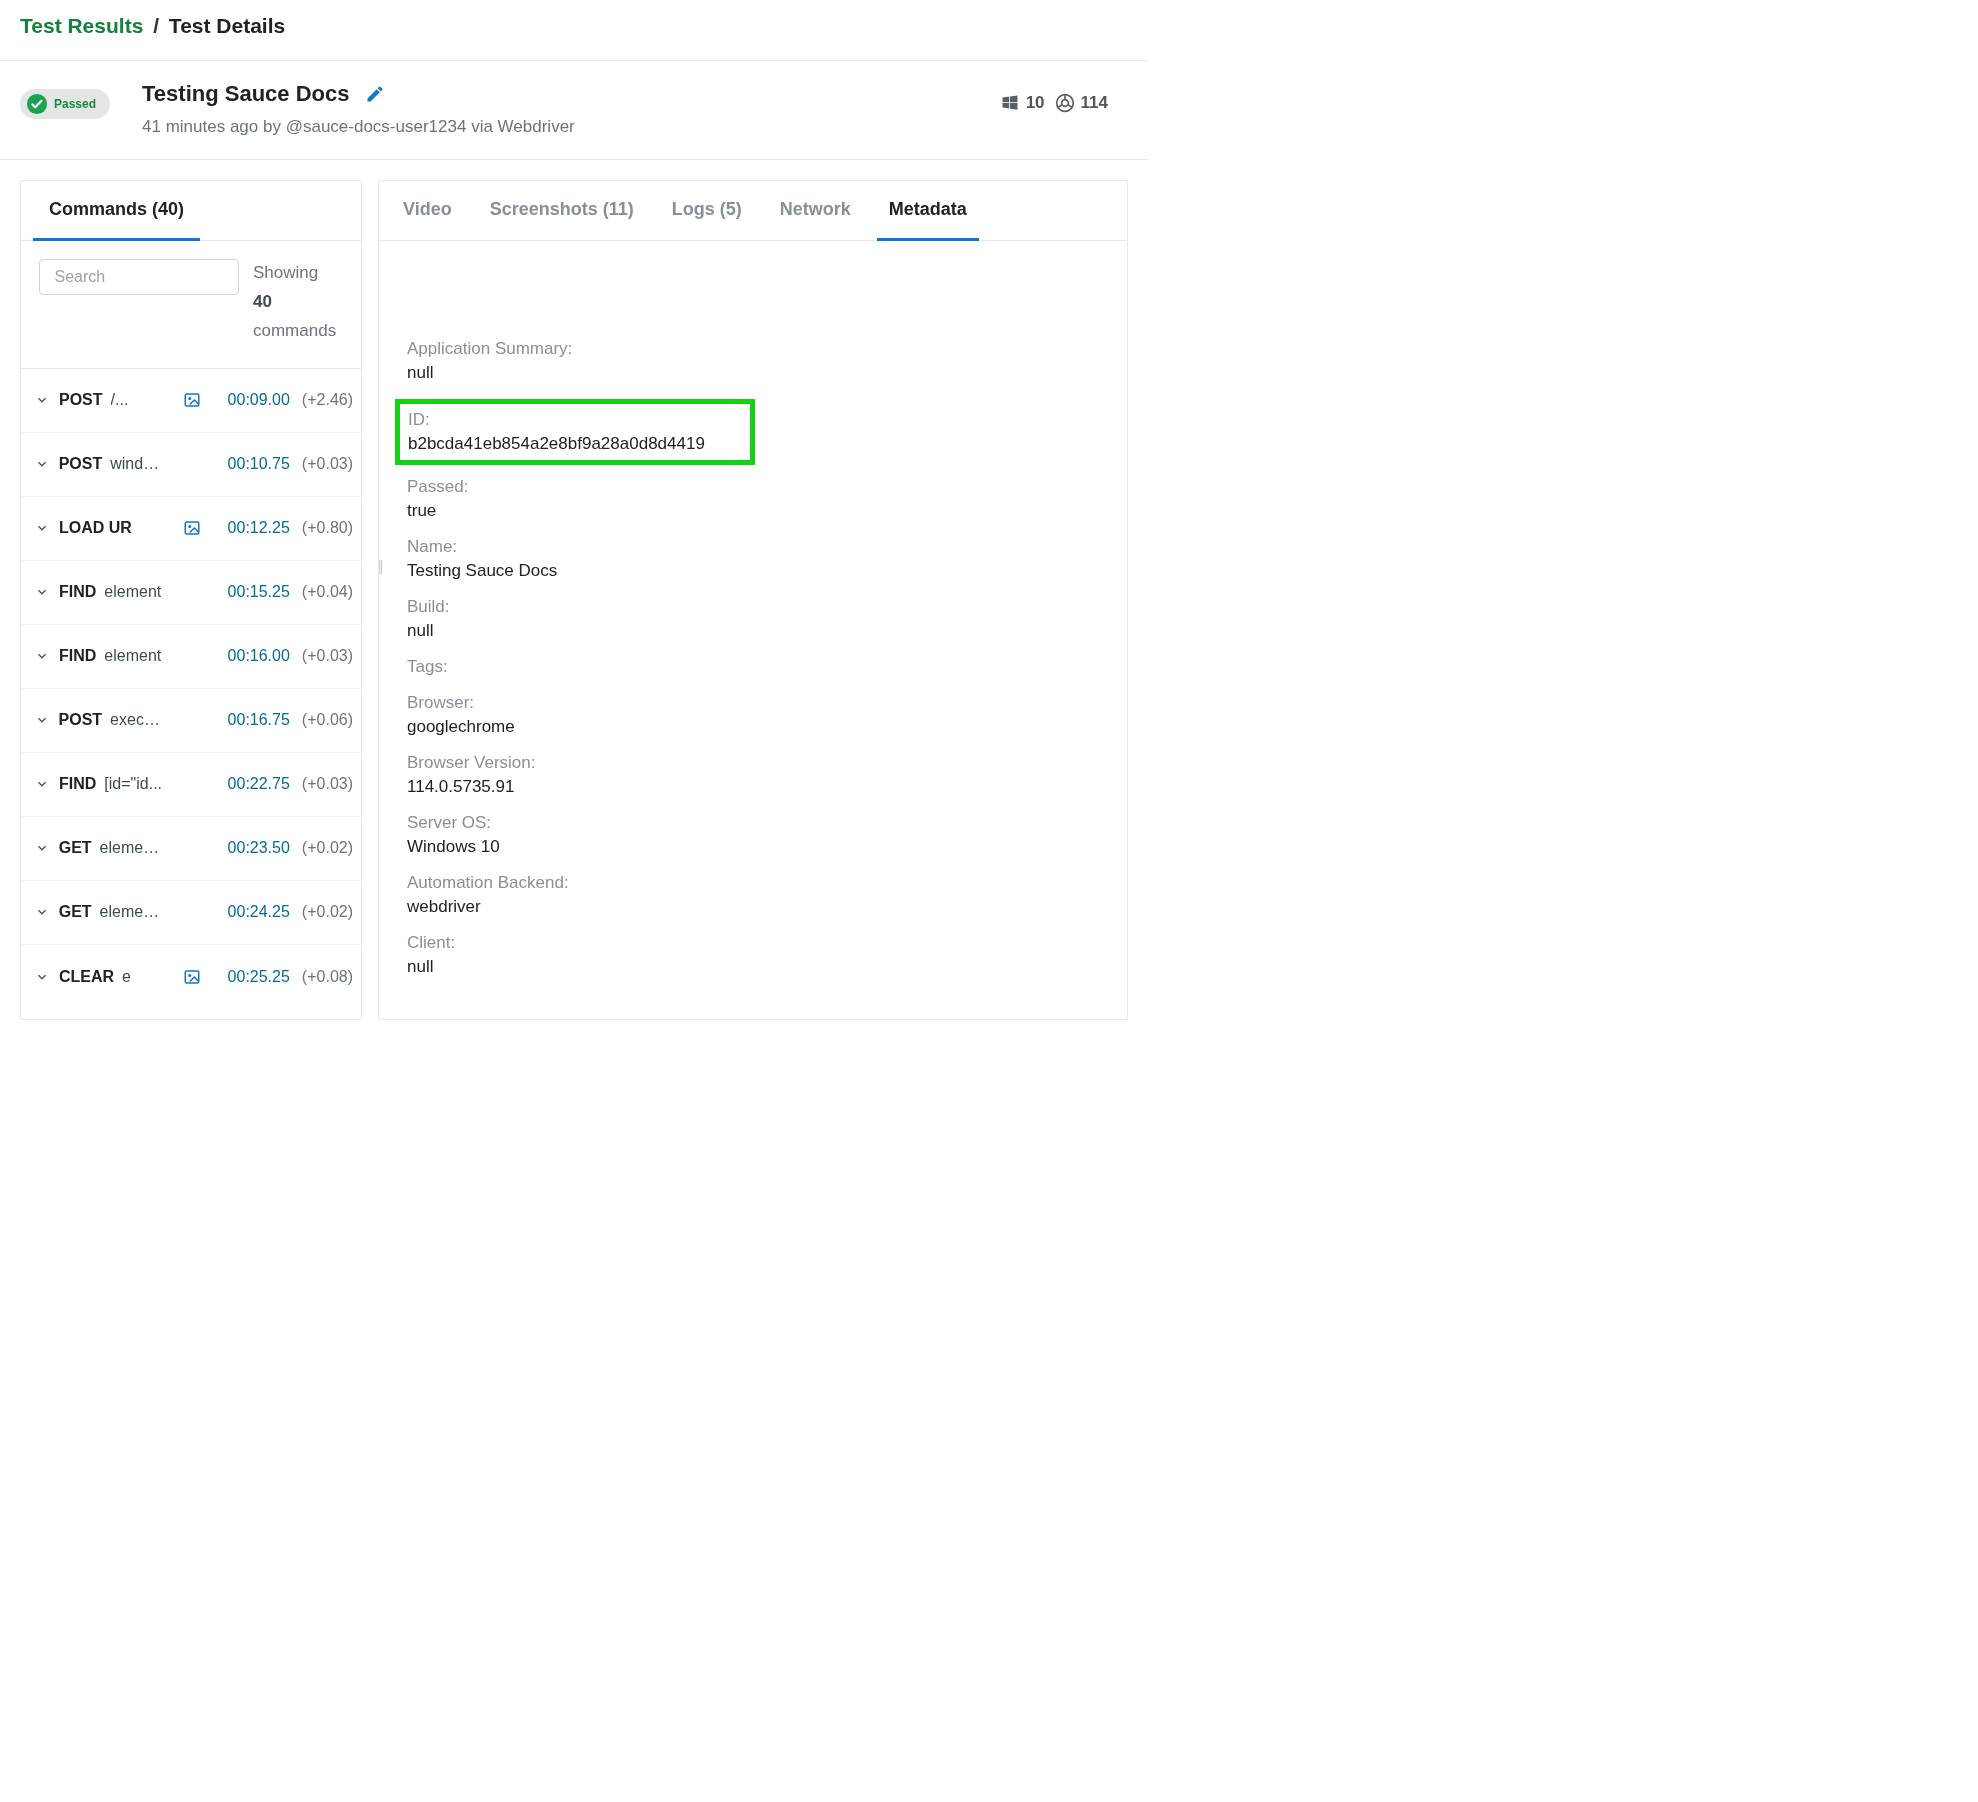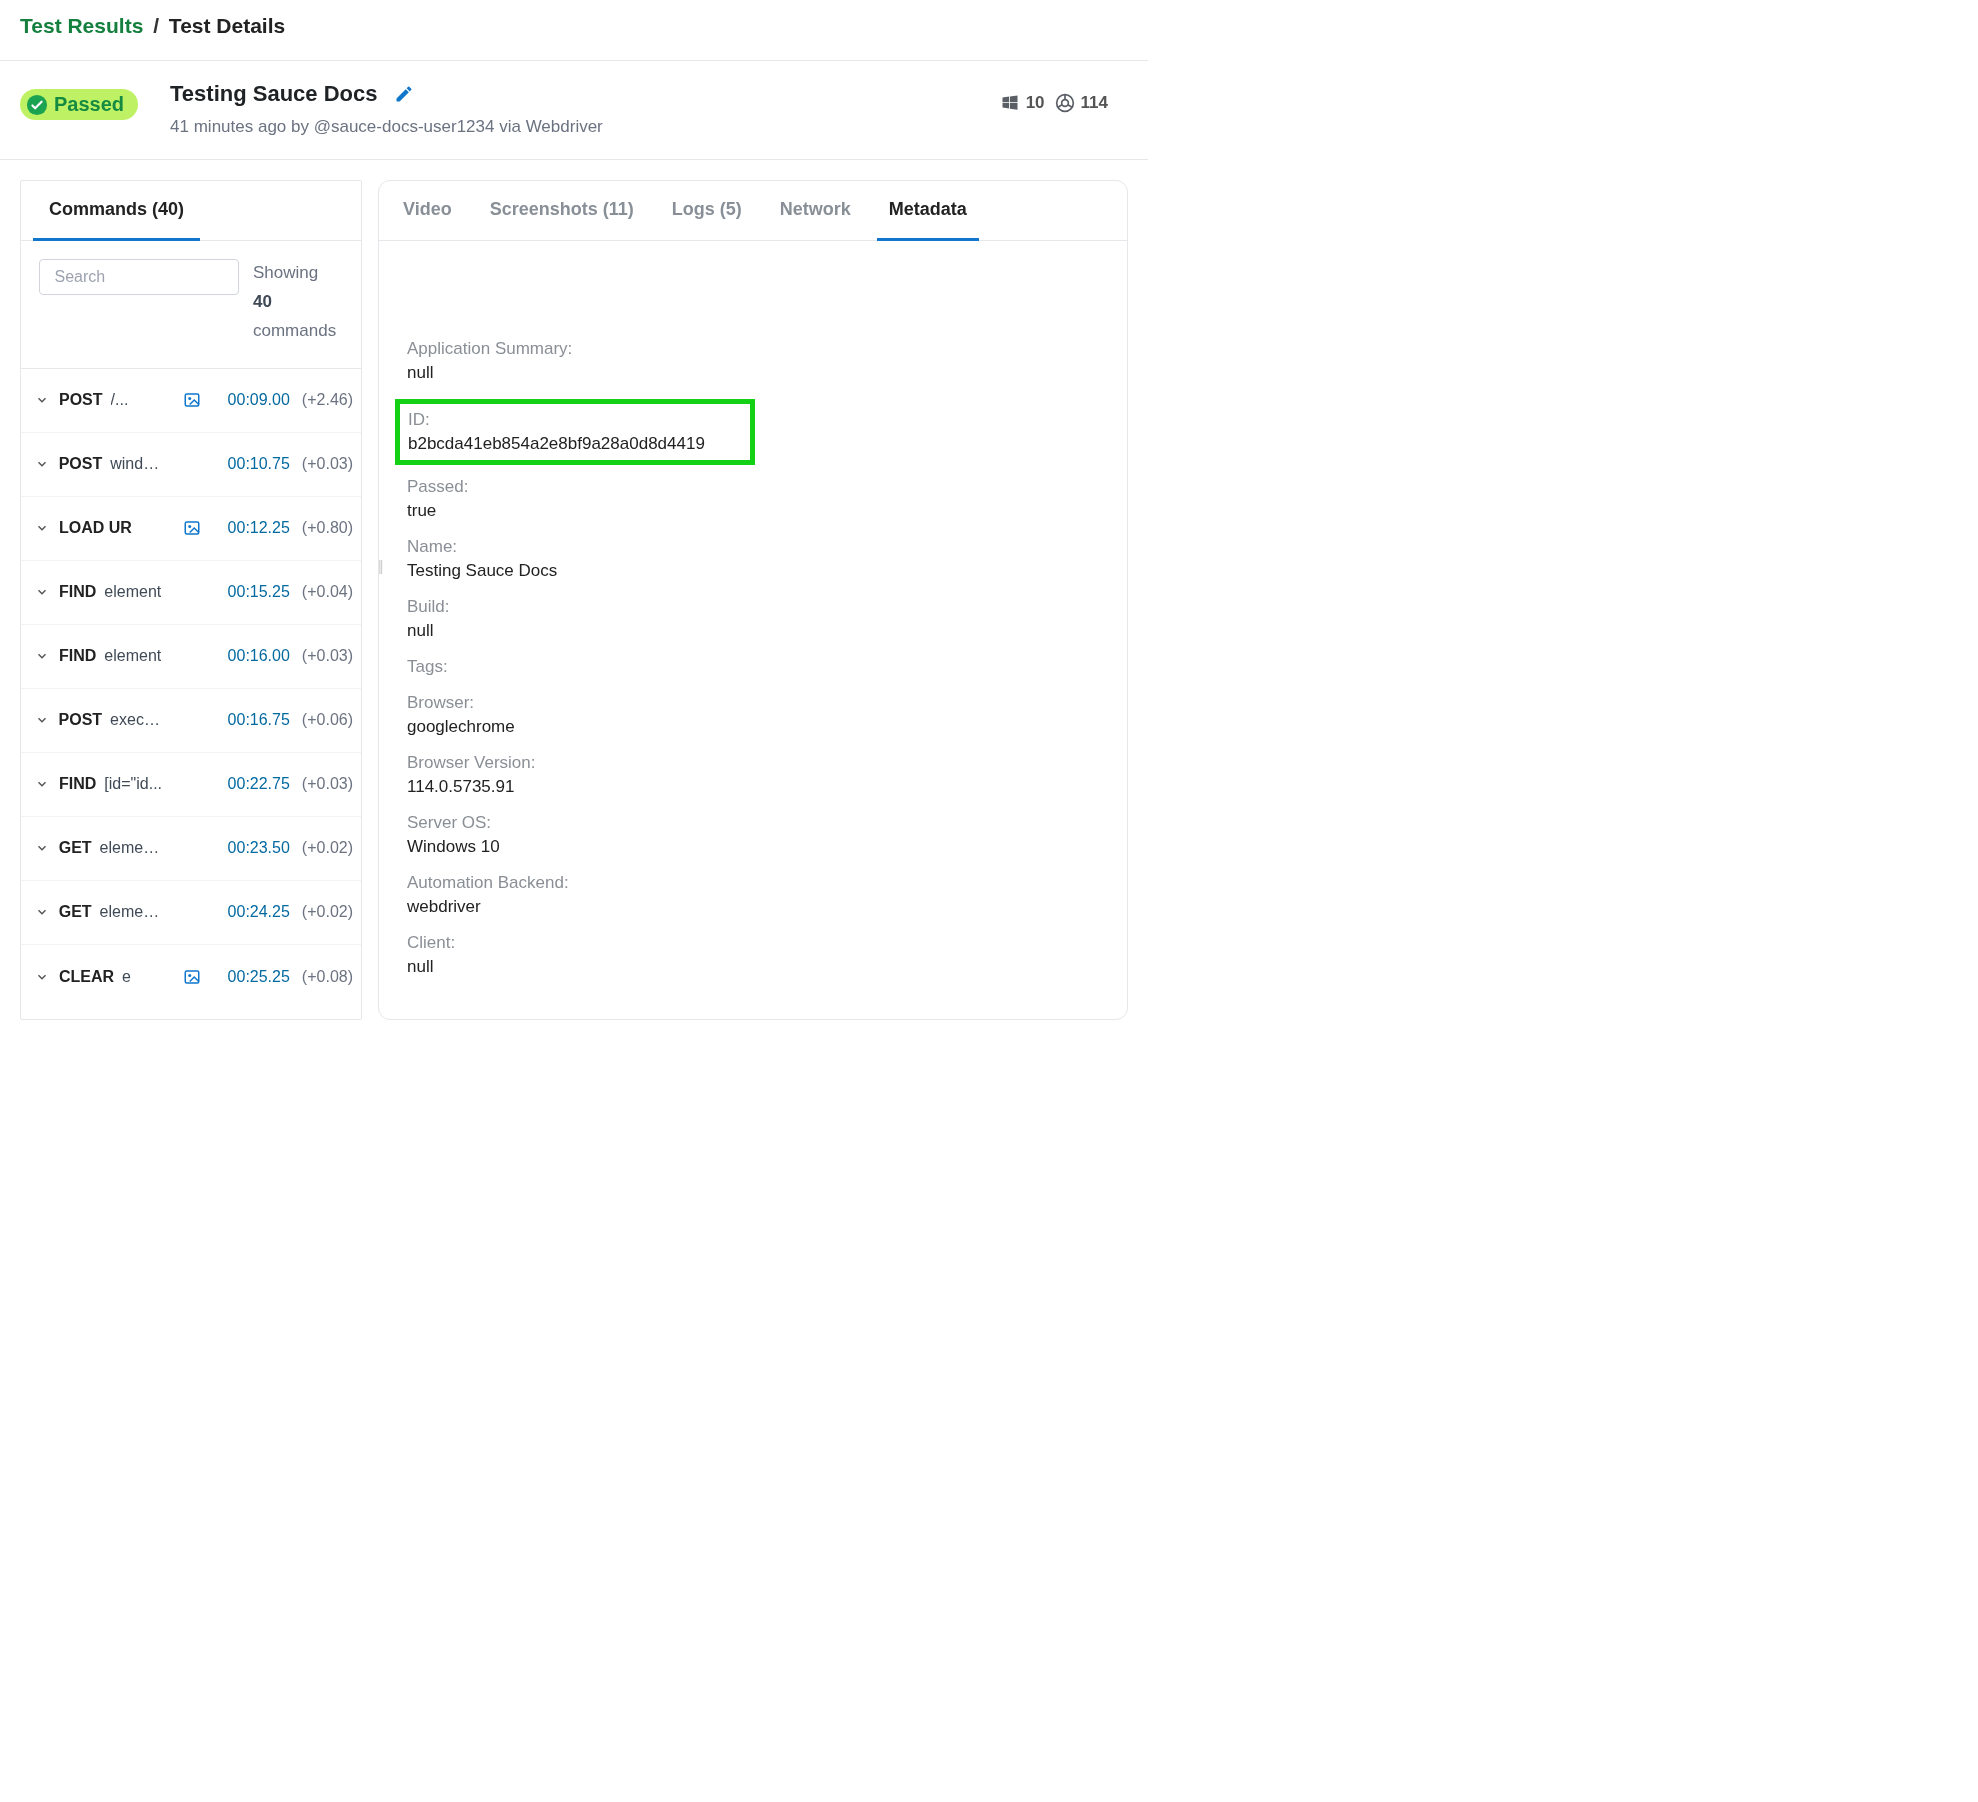--- a/index.html
+++ b/index.html
@@ -25,26 +25,26 @@
   
   .header {
     display: flex;
     align-items: flex-start;
     padding: 20px 20px 22px 20px;
     border-bottom: 1px solid #e5e7eb;
   }
   .status-badge {
     display: inline-flex;
     align-items: center;
-    background: #bef264;
+    background: #e5e5e5;
     color: #158a41;
     border-radius: 16px;
     padding: 4px 14px 4px 6px;
     font-weight: 700;
-    font-size: 20px;
+    font-size: 12px;
     margin-right: 32px;
     margin-top: 8px;
   }
   .status-badge svg { margin-right: 6px; }
   .header-title-block { flex: 1; }
   .header-title-line { display: flex; align-items: center; }
   .header-title {
     font-size: 22px;
     font-weight: 700;
     color: #202326;
@@ -83,21 +83,21 @@
     border: 1px solid #e5e7eb;
     border-radius: 2px;
     display: flex;
     flex-direction: column;
     height: 840px;
     overflow: hidden;
   }
   .right-panel {
     flex: 1;
     border: 1px solid #e5e7eb;
-    border-radius: 12px;
+    border-radius: 2px;
     height: 840px;
     display: flex;
     flex-direction: column;
   }
   .splitter {
     position: absolute;
     left: 378px;
     top: 398px;
     color: #cfcfcf;
     font-size: 14px;

